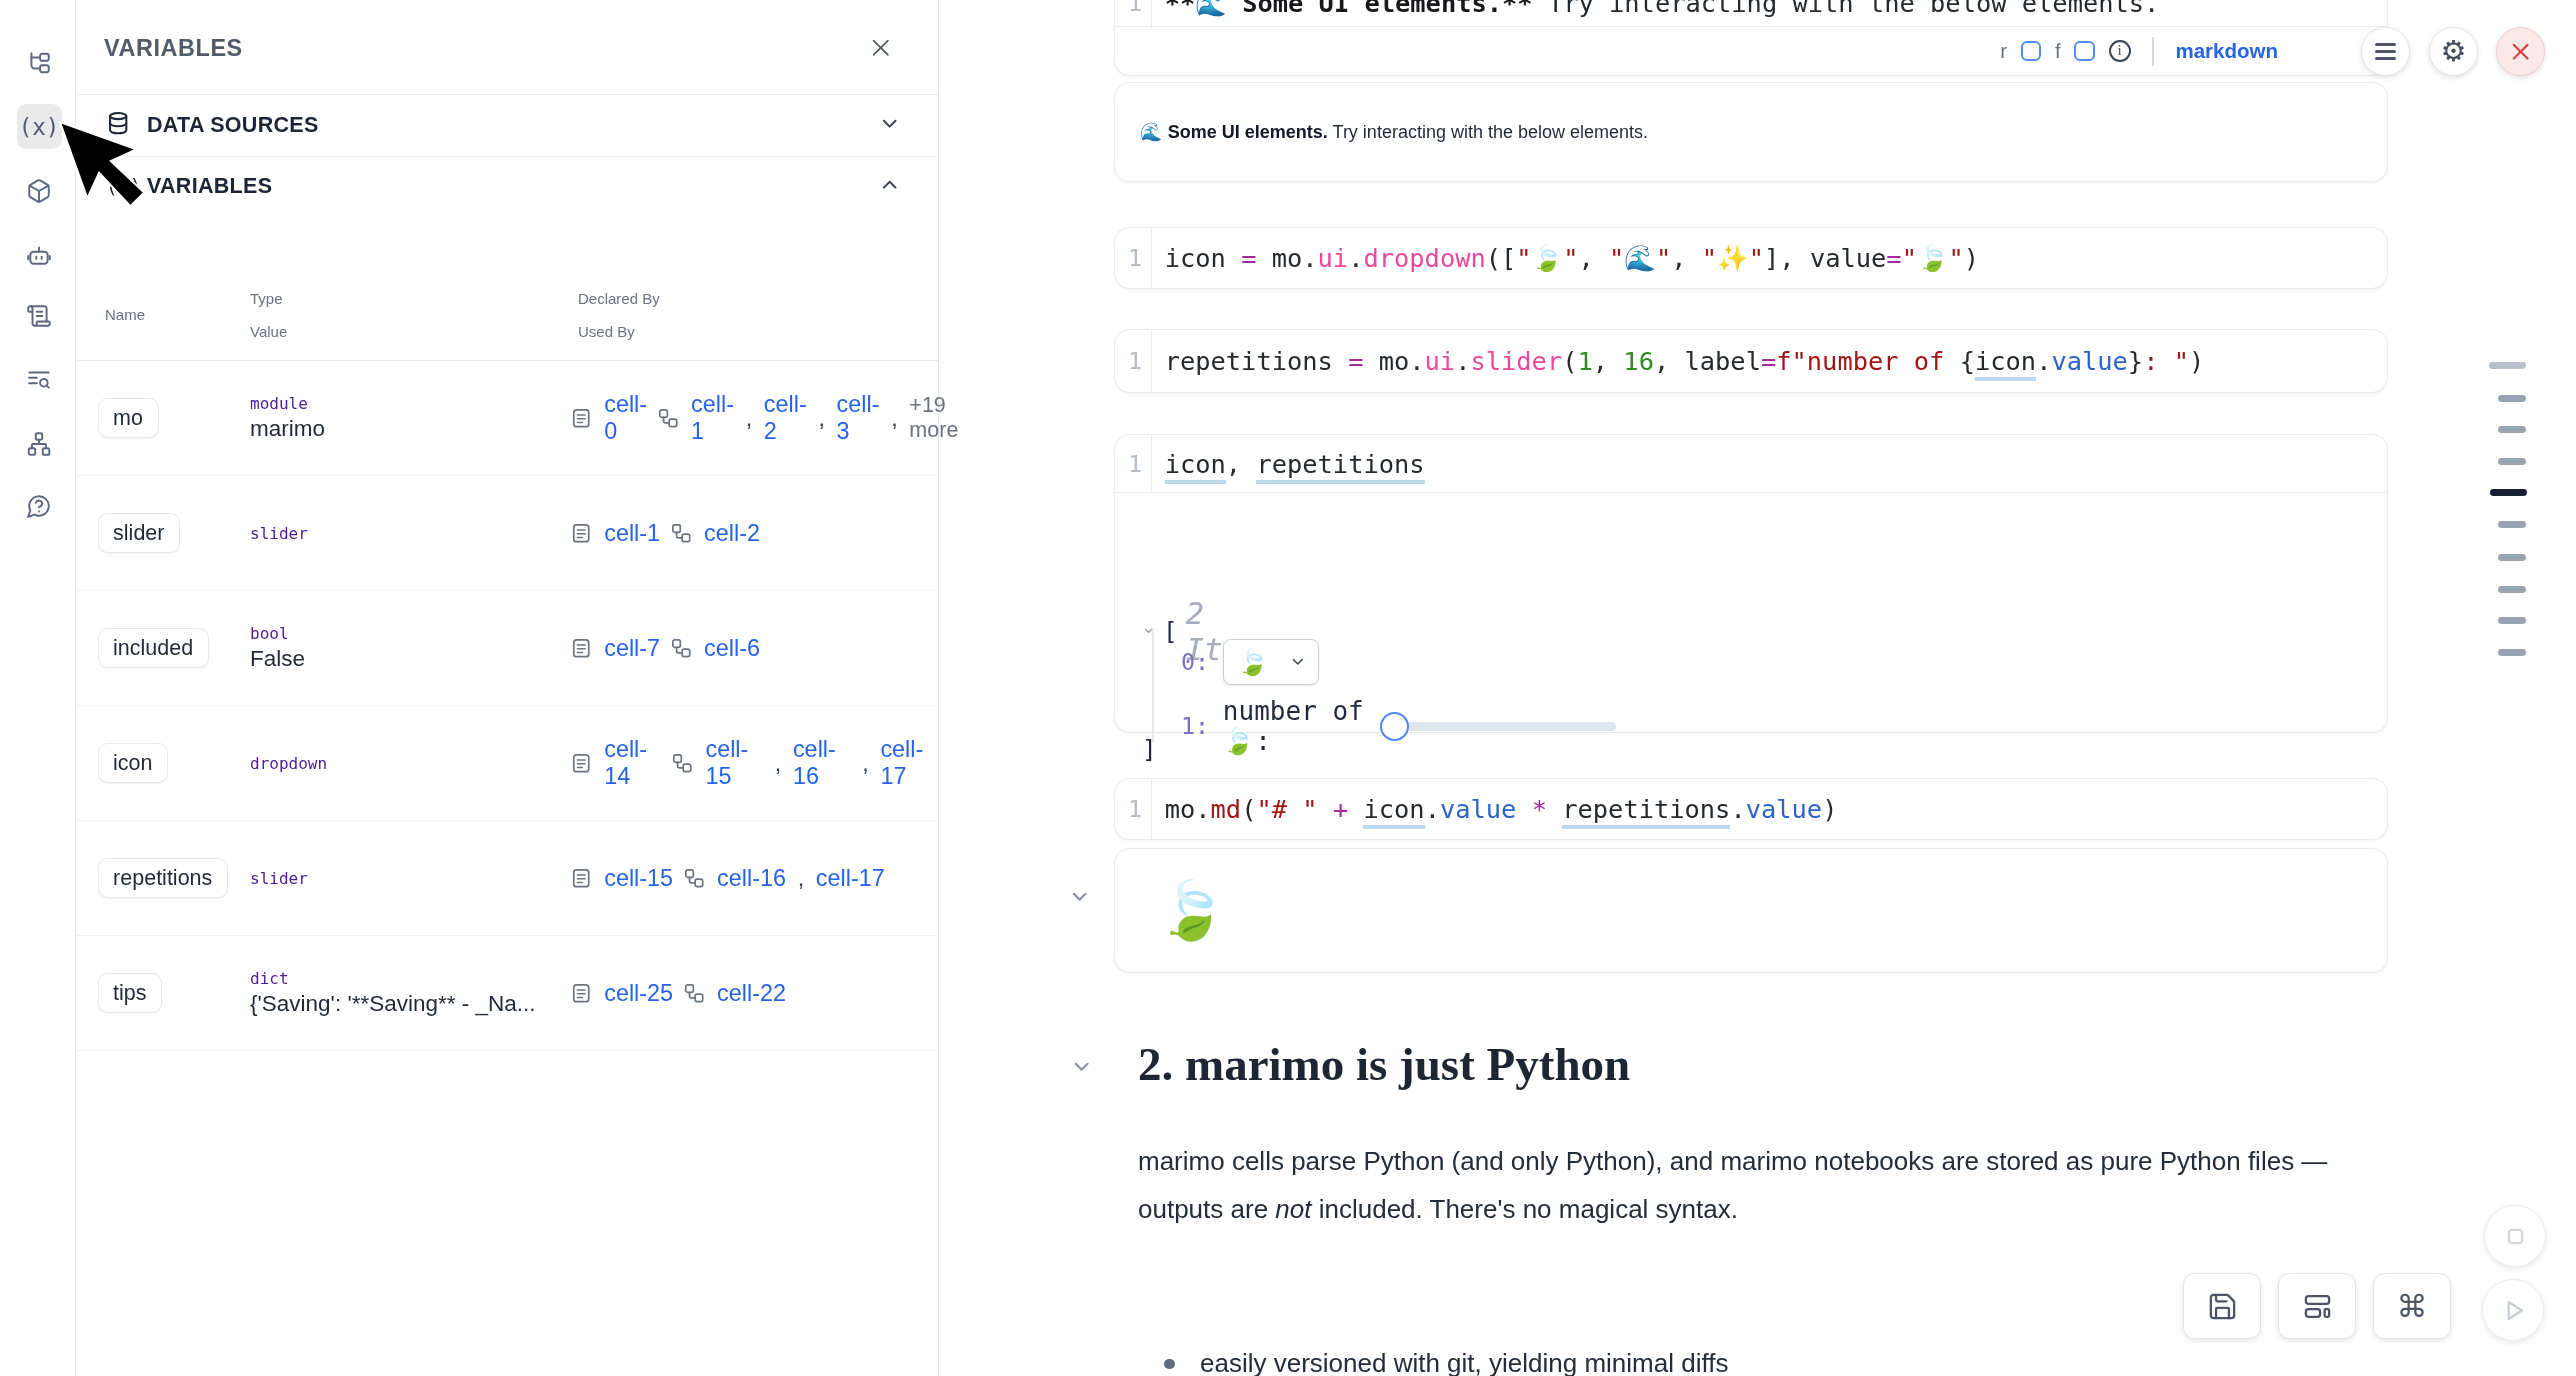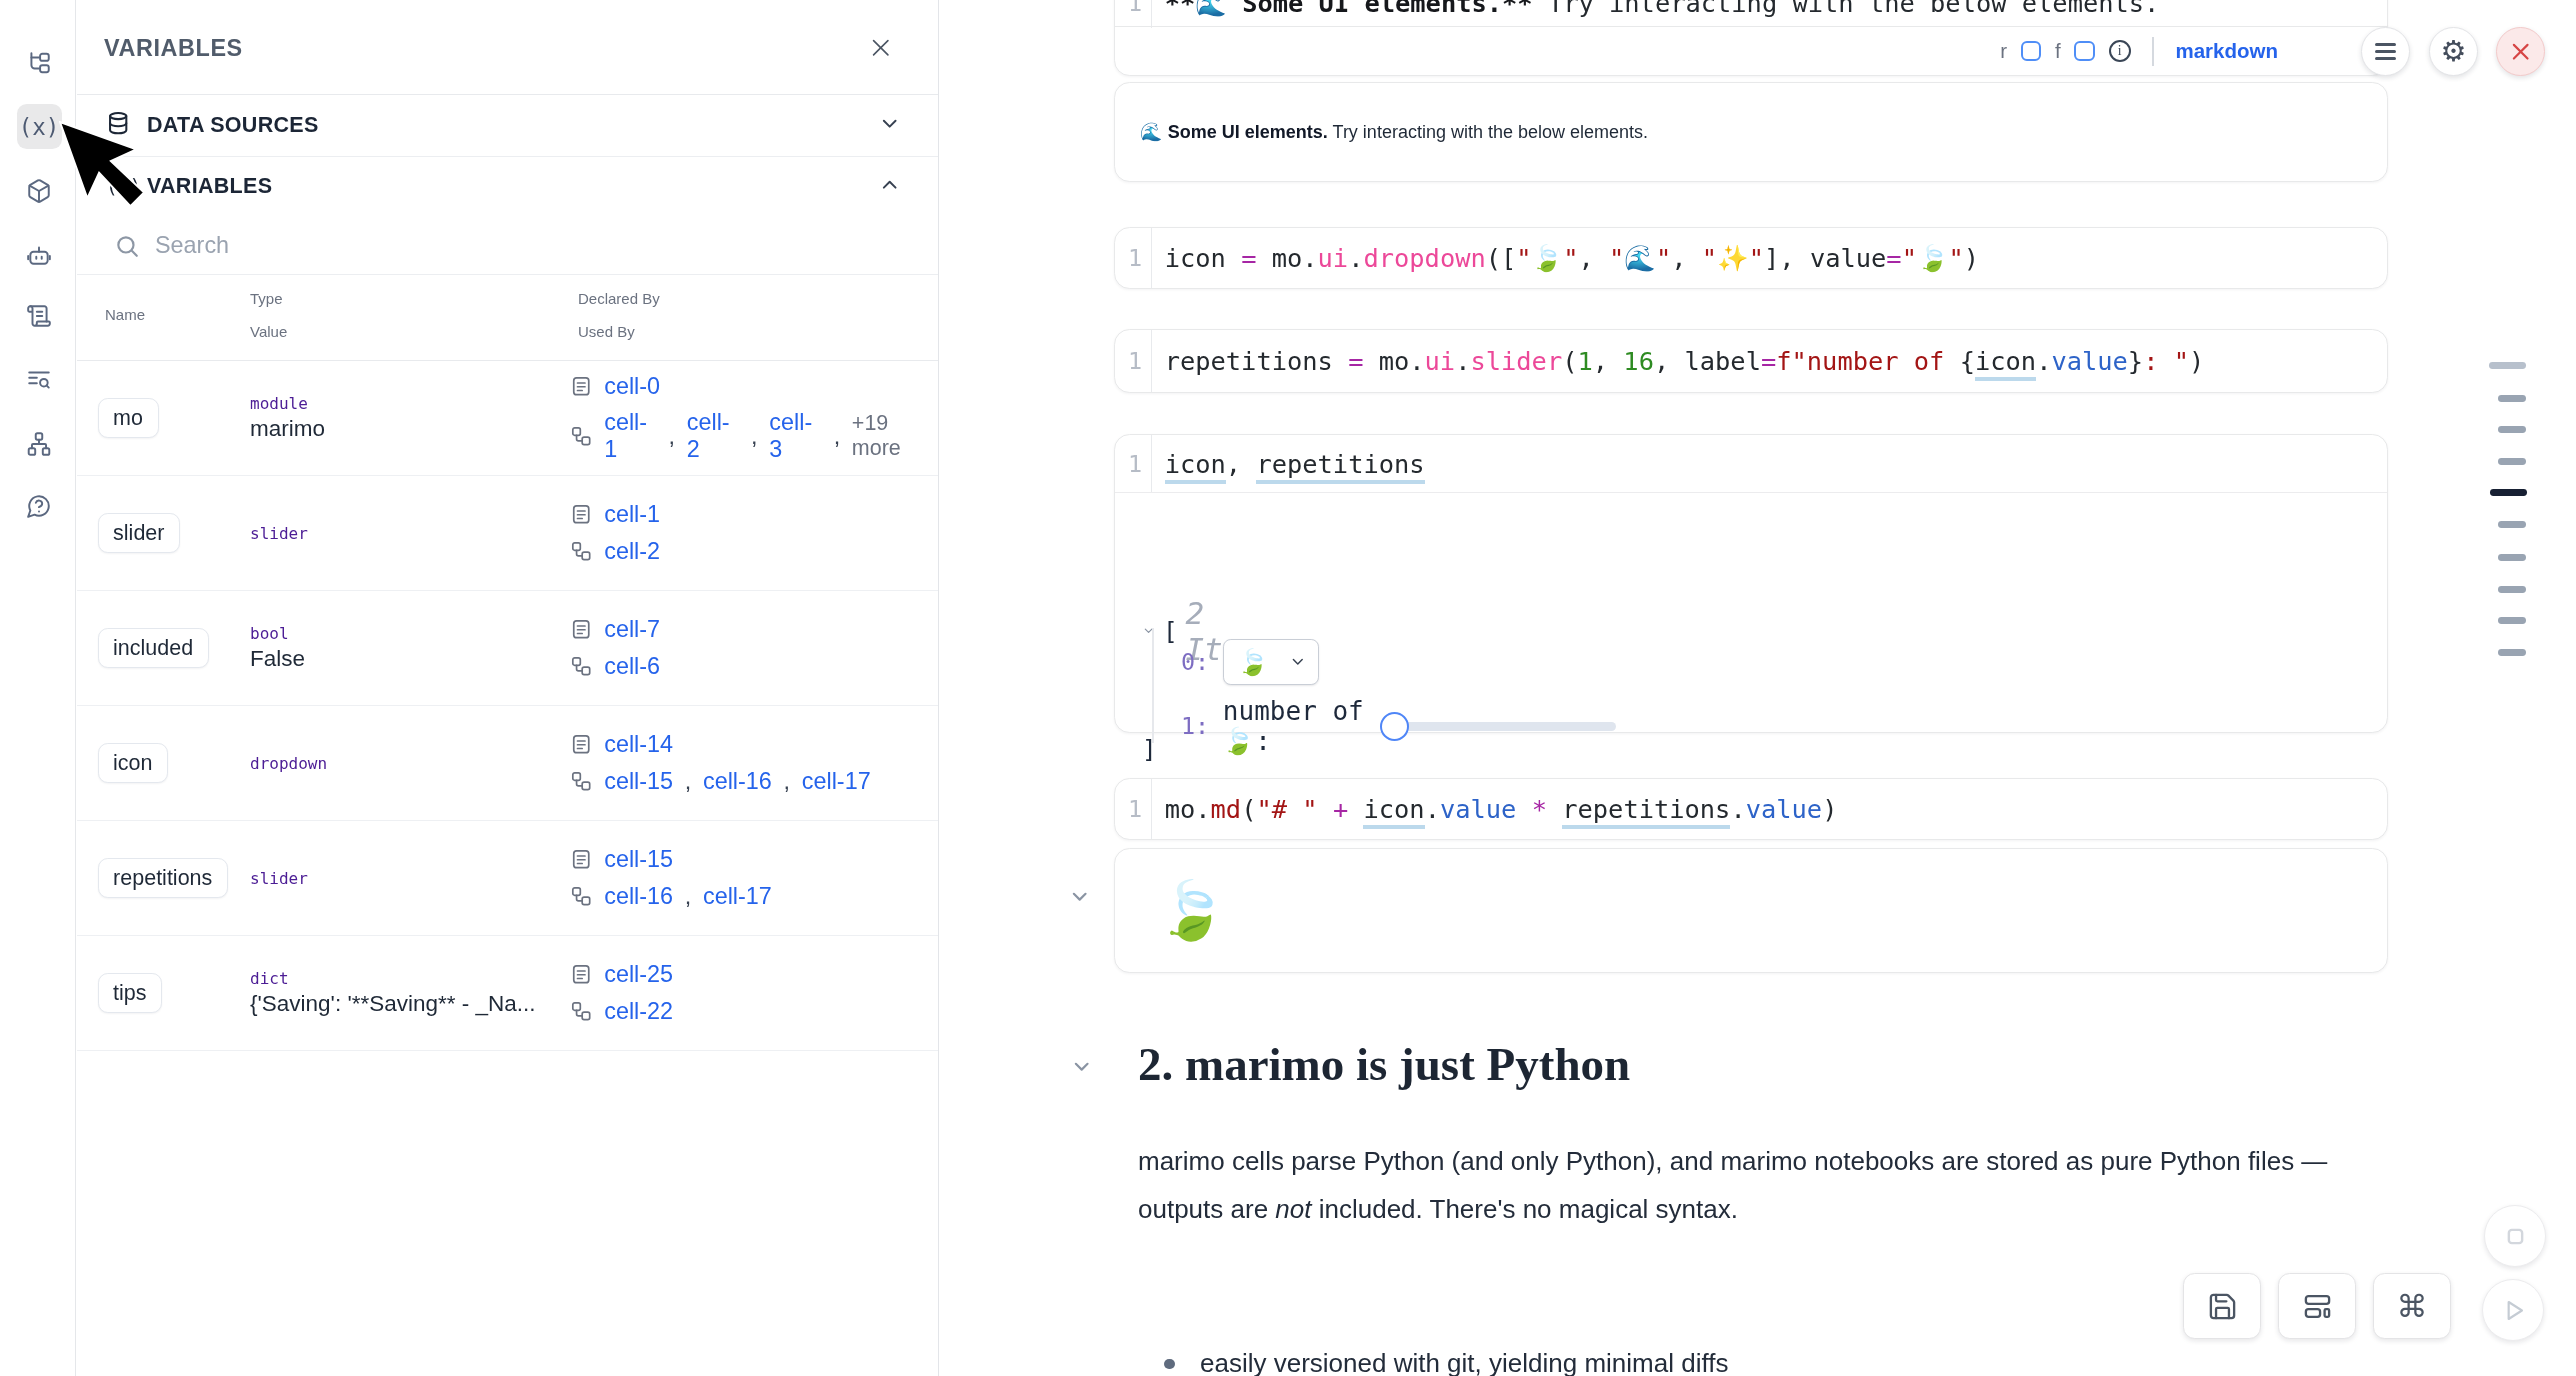--- a/index.html
+++ b/index.html
@@ -37,21 +37,21 @@
   #table-header .h-value { position:absolute; left:173px; top:49px; }
   #table-header .h-declared { position:absolute; left:501px; top:15.6px; }
   #table-header .h-used { position:absolute; left:501px; top:49px; }
   #var-rows { position:absolute; left:0; top:361px; width:100%; }
   .vrow { position:relative; width:100%; height:115px; border-bottom:1.5px solid #eef0f3; }
   .vname { position:absolute; left:20.5px; top:0; height:100%; display:flex; align-items:center; }
   .badge { display:inline-block; padding:6.8px 14.6px; border:1.5px solid #e4e8ee; border-radius:9.8px; background:#fff; box-shadow:0 1px 2px rgba(15,23,42,.05); font-size:21.5px; color:#1f2937; }
   .vtype { position:absolute; left:173px; top:0; height:100%; display:flex; flex-direction:column; justify-content:center; gap:2.9px; }
   .vtype .t { font-family:"DejaVu Sans Mono",monospace; font-size:16px; color:#4c1d95; }
   .vtype .val { font-size:22.5px; color:#1f2937; }
-  .vlinks { position:absolute; left:493px; top:0; height:100%; display:flex; flex-direction:column; justify-content:center; gap:9.8px; }
+  .vlinks { position:absolute; left:493px; top:0; height:100%; display:flex; flex-direction:row; justify-content:center; gap:9.8px; }
   .lrow { display:flex; align-items:center; gap:11.7px; font-size:23.4px; }
   .lrow svg { flex:0 0 auto; stroke:#6b7280; fill:none; stroke-width:1.8; stroke-linecap:round; stroke-linejoin:round; }
   .cell-link { color:#2563eb; text-decoration:none; cursor:pointer; }
   .comma { color:#374151; }
   .more { color:#6b7280; font-size:21.5px; }
   
   #notebook { position:absolute; left:940px; top:0; width:1636px; height:100%; background:#fff; }
   .cellbox { position:absolute; left:174px; width:1274px; background:#fff; border:1.5px solid #e8e9ea; border-radius:15.6px; box-shadow:0 1px 2.9px rgba(15,23,42,.05); }
   .codecell { display:flex; align-items:center; height:100%; }
   .ln { flex:0 0 37px; align-self:stretch; display:flex; align-items:center; justify-content:flex-end; padding-right:8.8px; border-right:1.5px solid #e8eaed; font-family:"DejaVu Sans Mono",monospace; font-size:23.4px; color:#b6bcc6; }
@@ -238,27 +238,20 @@
     <div class="sec-row" id="sec-variables">
       <span class="sec-icon vars-glyph" style="font-size:19.5px;color:#1c2636">(x)</span>
       <span class="sec-label">VARIABLES</span>
       <span class="sec-chev">
         <svg class="chev-svg" width="23.4" height="23.4" viewBox="0 0 24 24">
             <polyline points="6 15 12 9 18 15"></polyline>
           </svg>
       </span>
     </div>
 
-    <div id="search-row">
-      <svg width="26" height="26" viewBox="0 0 24 24" style="stroke:#8d97a5;fill:none;stroke-width:2;stroke-linecap:round">
-          <circle cx="11" cy="11" r="7"></circle>
-          <path d="m21 21-4.3-4.3"></path>
-        </svg>
-      <input id="search-input" type="text" placeholder="Search" style="">
-    </div>
 
     <div id="table-header">
       <span class="h-name">Name</span>
       <span class="h-type">Type</span>
       <span class="h-value">Value</span>
       <span class="h-declared">Declared By</span>
       <span class="h-used">Used By</span>
     </div>
 
     <div id="var-rows">

